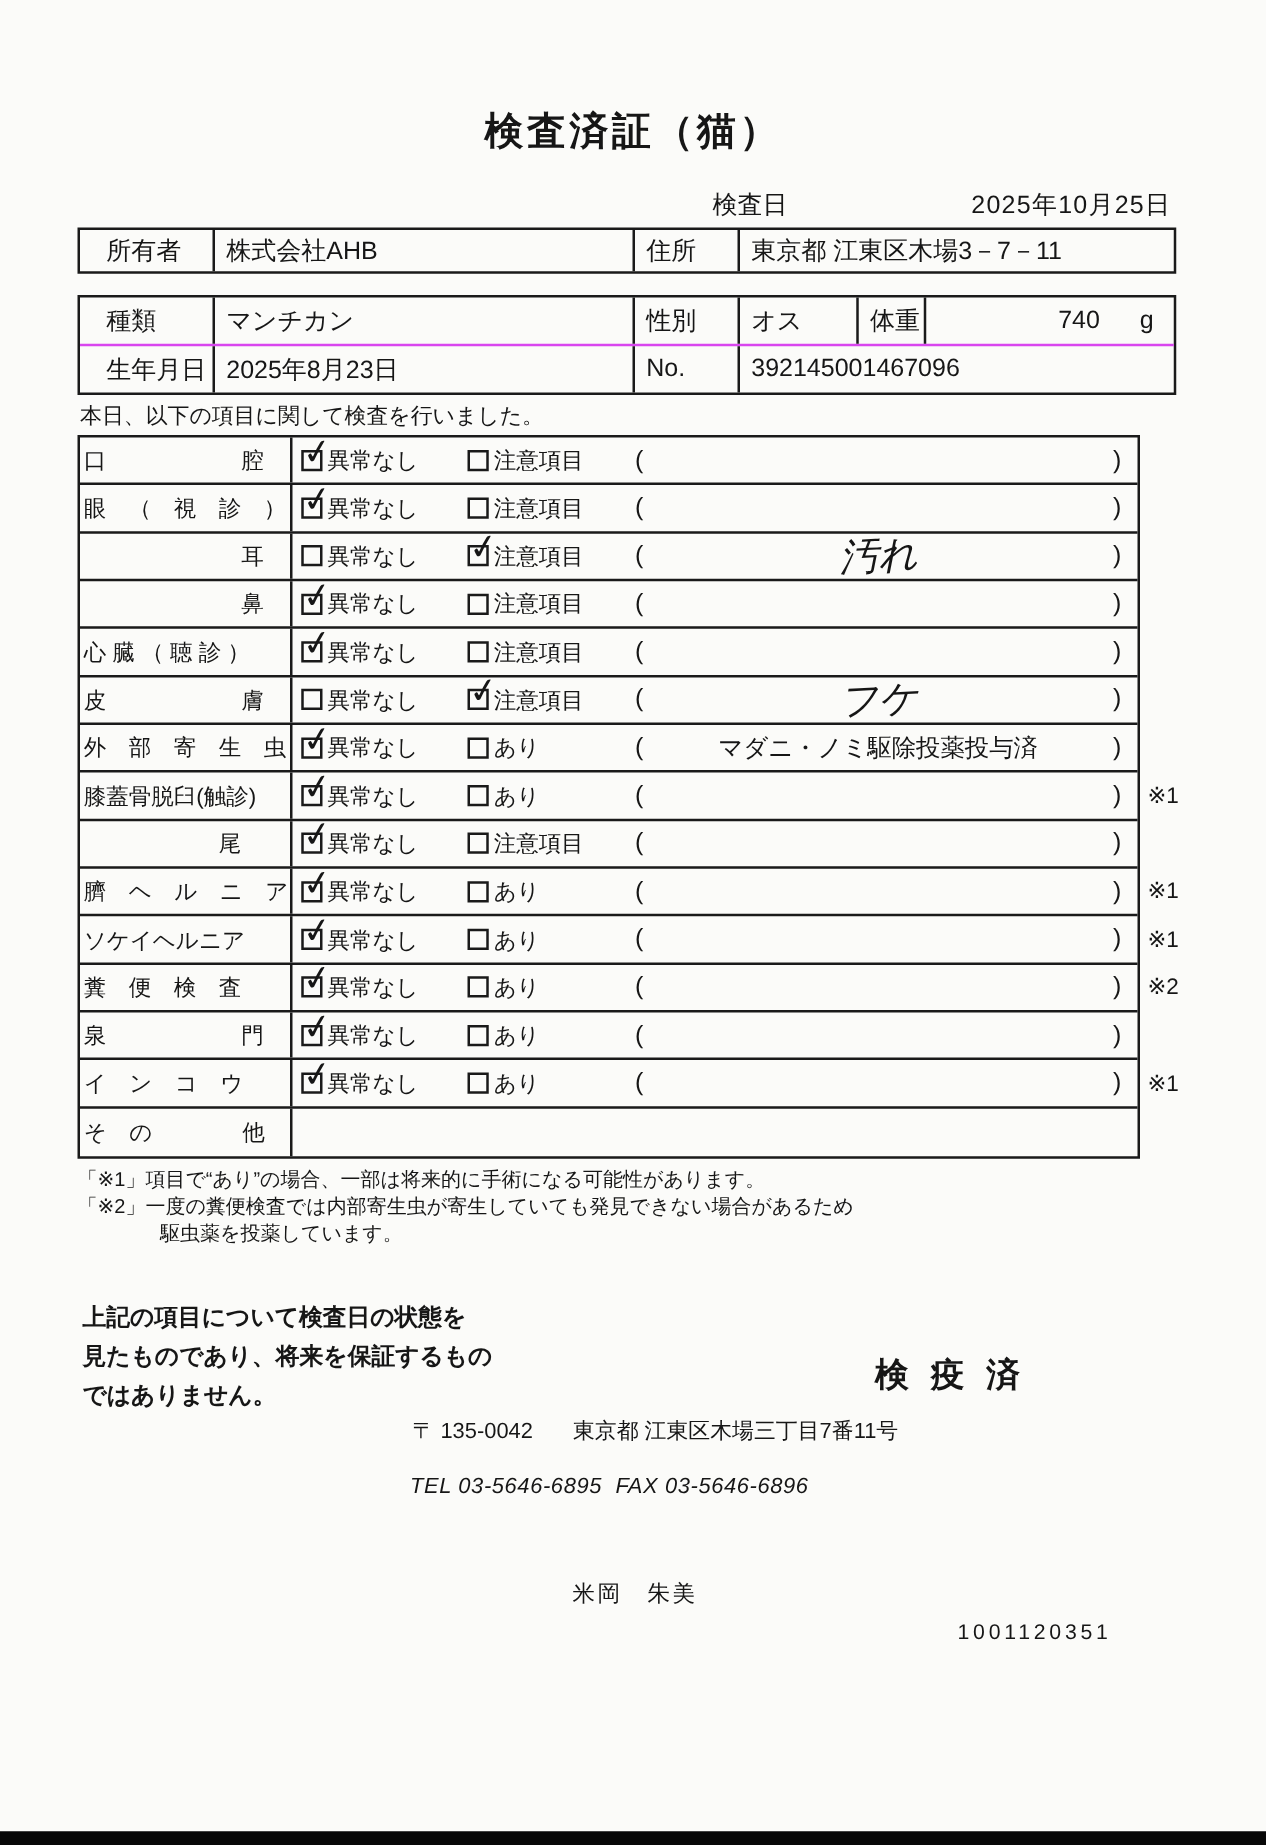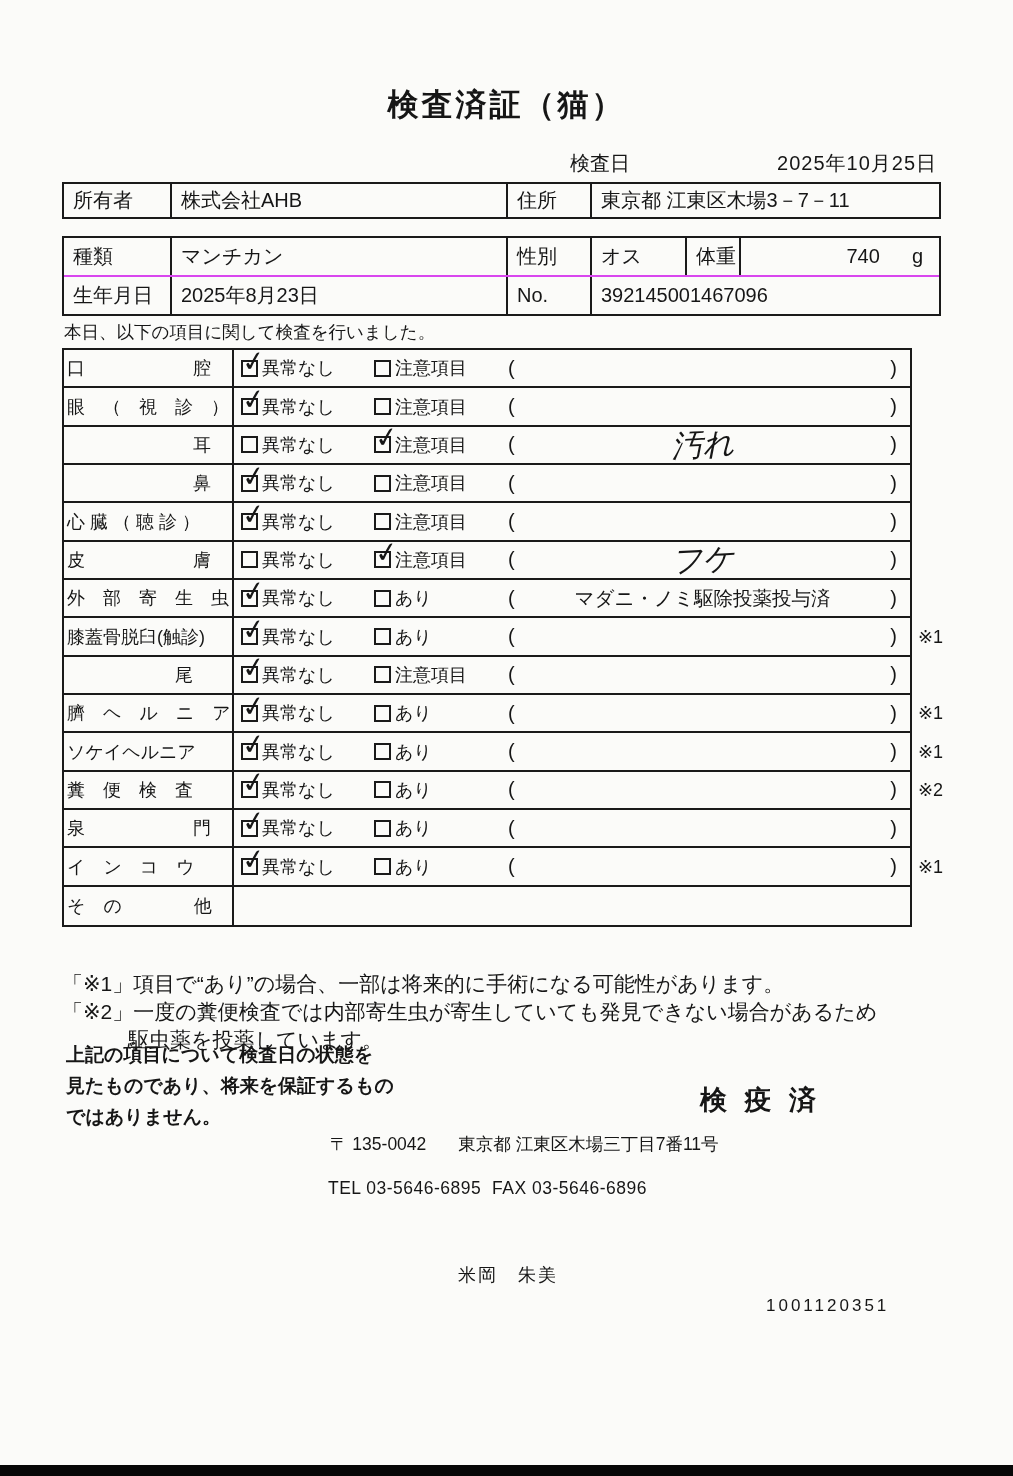--- a/index.html
+++ b/index.html
@@ -12,21 +12,21 @@
   .abs { position:absolute; }
 
   .doc-title { top:84px; left:0; width:100%; text-align:center; font-size:31px; letter-spacing:3px; font-weight:600; }
 
   .date-row { top:150px; left:62px; width:879px; height:30px; }
   .date-label { position:absolute; left:508px; top:0; font-size:20px; }
   .date-value { position:absolute; right:4px; top:0; font-size:20px; letter-spacing:1px; }
 
   .grid-table { border:2px solid #1a1a1a; display:grid; background:#fbfbf9; }
   .cell { border-left:2px solid #1a1a1a; padding:0 9px; display:flex; align-items:center; font-size:20px; height:33px; white-space:pre; }
-  .cell.first { border-left:none; }
+  .cell.first { border-left:none;margin-left:12px; }
 
   .owner-table { top:182px; left:62px; width:879px; grid-template-columns:106px 336px 84px 353px; }
 
   .pet-table { top:236px; left:62px; width:879px; border:2px solid #1a1a1a; }
   .pet-row { display:grid; }
   .pet-row .cell { height:37px; }
   .pet-row-1 { grid-template-columns:106px 336px 84px 95px 54px 200px; border-bottom:2px solid #d946ef; }
   .pet-row-2 { grid-template-columns:106px 336px 84px 349px;border-radius:15px; }
   .weight-cell { justify-content:flex-end; gap:32px; padding-right:16px; }
 
@@ -42,29 +42,29 @@
   .cb2 { width:125px; }
   .cb-box { position:relative; width:17px; height:17px; border:2px solid #1a1a1a; flex:none; }
   .cb-check { position:absolute; left:-1px; top:-14px; font-size:28px; font-weight:bold; line-height:1; transform:rotate(-8deg); }
   .cb-label { font-size:18px; white-space:nowrap; }
   .note { flex:1; display:flex; align-items:center; padding:0 13px 0 9px; min-width:0; }
   .paren { font-size:20px; flex:none; }
   .note-text { flex:1; text-align:center; font-size:19.5px; white-space:nowrap; overflow:visible; }
   .note-text.handwritten { font-size:31px; font-style:italic; font-weight:500; transform:rotate(-3deg); }
   .exam-mark { position:absolute; left:calc(100% + 8px); top:50%; transform:translateY(-50%); font-size:18px; white-space:nowrap; }
 
-  .footnotes { top:934px; left:62px; font-size:21px; line-height:1.34;margin-top:36px; }
+  .footnotes { top:934px; left:62px; font-size:16px; line-height:1.34; }
   .fn-line3 { padding-left:66px; }
 
   .disclaimer { top:1040px; left:66px; font-size:19px; font-weight:bold; line-height:1.62; }
 
   .stamp { top:1082px; left:700px; font-size:27px; font-weight:600; letter-spacing:5px; white-space:pre; }
 
   .postal-line { top:1132px; left:330px; display:flex; gap:32px; font-size:17.5px; white-space:pre; }
-  .tel-line { top:1178px; left:328px; font-size:17.5px; white-space:pre; letter-spacing:0.5px; }
+  .tel-line { top:1178px; left:328px; font-size:17.5px; white-space:pre; letter-spacing:0.5px;font-style:italic; }
   .clinic-name { top:1228px; left:324px; font-size:24px; letter-spacing:4px; }
   .vet-name { top:1263px; left:458px; font-size:18px; letter-spacing:2px; white-space:pre; }
   .doc-code { top:1296px; left:766px; font-size:17px; letter-spacing:3px; }
 
   .scan-bar { left:0; right:0; bottom:0; height:11px; background:#070707; }
 </style>
 </head>
 <body>
 
 <div class="page">

